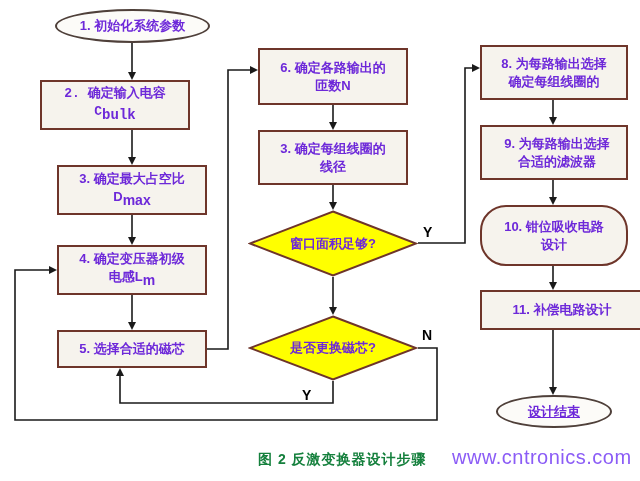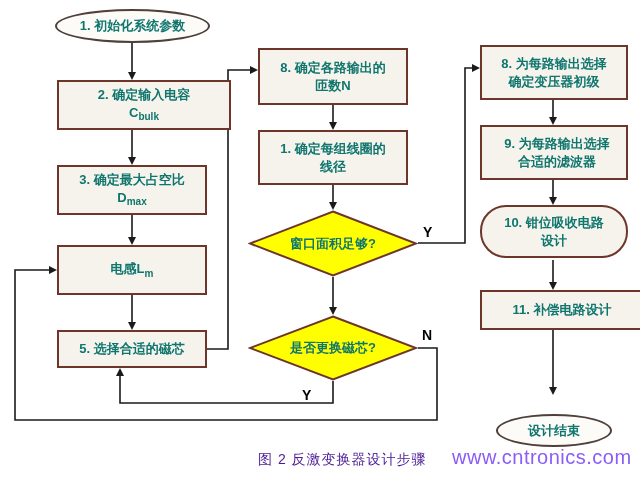--- a/index.html
+++ b/index.html
@@ -2,30 +2,30 @@
 <html><head>
 <meta charset="utf-8">
 <style>
   * { margin: 0; padding: 0; box-sizing: border-box; }
   body { background: #ffffff; font-family: "Liberation Sans", "DejaVu Sans", sans-serif; }
   .stage { position: relative; width: 640px; height: 481px; background: #ffffff; overflow: hidden; }
   .arrows { position: absolute; left: 0; top: 0; }
   .node {
     position: absolute; display: flex; flex-direction: column;
     align-items: center; justify-content: center; text-align: center;
-    font-weight: bold; font-size: 13px; line-height: 1.35; color: #0f766e;
+    font-weight: bold; font-size: 13px; line-height: 1.35; color: #6d28d9;
   }
   .rect { border: 2px solid #6e352a; background: #f6f3ed; }
   .oval { border: 2px solid #4f403a; background: #fcfbf8; border-radius: 50%; }
   .diamond { background: transparent; }
   .diamond .dshape { position: absolute; left: 0; top: 0; width: 100%; height: 100%; }
   .diamond .dtext { position: relative; z-index: 1; }
-  sub { font-size: 10px; margin-top: 31px; }
+  sub { font-size: 14px; margin-top: 31px; }
   .branch { position: absolute; font-weight: bold; font-size: 14px; color: #000; }
-  .caption { position: absolute; left: 258px; top: 451px; font-weight: normal; font-size: 14px; color: #4c1d95; letter-spacing: 1px; }
+  .caption { position: absolute; left: 258px; top: 451px; font-weight: bold; font-size: 14px; color: #15803d; letter-spacing: 1px; }
   .watermark { position: absolute; left: 452px; top: 446px; font-size: 20px; color: #8b5cf6; letter-spacing: 0.5px; }
 </style>
 </head>
 <body>
 
 <div class="stage">
 
   <svg class="arrows" width="640" height="481" viewBox="0 0 640 481">
     <g stroke="#1a1a1a" stroke-width="1.6" fill="none">
       <line x1="132" y1="42" x2="132" y2="73"></line>
@@ -60,82 +60,83 @@
       <polygon points="549,197 557,197 553,205"></polygon>
       <polygon points="549,282 557,282 553,290"></polygon>
       <polygon points="549,387 557,387 553,395"></polygon>
     </g>
   </svg>
 
   <div class="node oval" style="left:55px;top:9px;width:155px;height:34px;">
     <span>1. 初始化系统参数</span>
   </div>
 
-  <div class="node rect" style="left:57px;top:80px;width:174px;height:50px;">
+  <div class="node rect" style="left:40px;top:80px;width:150px;height:50px;font-family:Liberation Mono, monospace;">
     <span>2. 确定输入电容</span>
     <span><span>C</span><sub>bulk</sub></span>
   </div>
 
   <div class="node rect" style="left:57px;top:165px;width:150px;height:50px;">
     <span>3. 确定最大占空比</span>
     <span><span>D</span><sub>max</sub></span>
   </div>
 
   <div class="node rect" style="left:57px;top:245px;width:150px;height:50px;">
+    <span>4. 确定变压器初级</span>
     <span><span>电感</span><span>L</span><sub>m</sub></span>
   </div>
 
   <div class="node rect" style="left:57px;top:330px;width:150px;height:38px;">
     <span>5. 选择合适的磁芯</span>
   </div>
 
   <div class="node rect" style="left:258px;top:48px;width:150px;height:57px;">
-    <span>8. 确定各路输出的</span>
+    <span>6. 确定各路输出的</span>
     <span>匝数N</span>
   </div>
 
   <div class="node rect" style="left:258px;top:130px;width:150px;height:55px;">
-    <span>1. 确定每组线圈的</span>
+    <span>3. 确定每组线圈的</span>
     <span>线径</span>
   </div>
 
   <div class="node diamond" style="left:248px;top:315px;width:170px;height:66px;">
     <svg class="dshape" viewBox="0 0 170 66" preserveAspectRatio="none">
       <polygon points="85,1.5 168,33 85,64.5 2,33" fill="#ffff00" stroke="#6e352a" stroke-width="2"></polygon>
     </svg>
     <span class="dtext">是否更换磁芯?</span>
   </div>
 
   <div class="node diamond" style="left:248px;top:210px;width:170px;height:67px;">
     <svg class="dshape" viewBox="0 0 170 67" preserveAspectRatio="none">
       <polygon points="85,1.5 168,33.5 85,65.5 2,33.5" fill="#ffff00" stroke="#6e352a" stroke-width="2"></polygon>
     </svg>
     <span class="dtext">窗口面积足够?</span>
   </div>
 
   <div class="node rect" style="left:480px;top:45px;width:148px;height:55px;">
     <span>8. 为每路输出选择</span>
-    <span>确定变压器初级</span>
+    <span>确定每组线圈的</span>
   </div>
 
   <div class="node rect" style="left:480px;top:125px;width:148px;height:55px;padding-left:6px;">
     <span>9. 为每路输出选择</span>
     <span>合适的滤波器</span>
   </div>
 
-  <div class="node rect" style="left:480px;top:205px;width:148px;height:53px;border-radius:26px;">
+  <div class="node rect" style="left:480px;top:205px;width:148px;height:61px;border-radius:26px;">
     <span>10. 钳位吸收电路</span>
     <span>设计</span>
   </div>
 
   <div class="node rect" style="left:480px;top:290px;width:164px;height:40px;">
     <span>11. 补偿电路设计</span>
   </div>
 
-  <div class="node oval" style="left:496px;top:414px;width:116px;height:33px;">
+  <div class="node oval" style="left:496px;top:395px;width:116px;height:33px;text-decoration:underline;">
     <span>设计结束</span>
   </div>
 
   <span class="branch" style="left:423px;top:224px;">Y</span>
   <span class="branch" style="left:422px;top:327px;">N</span>
   <span class="branch" style="left:302px;top:387px;">Y</span>
 
   <div class="caption">图 2 反激变换器设计步骤</div>
   <div class="watermark">www.cntronics.com</div>
 

